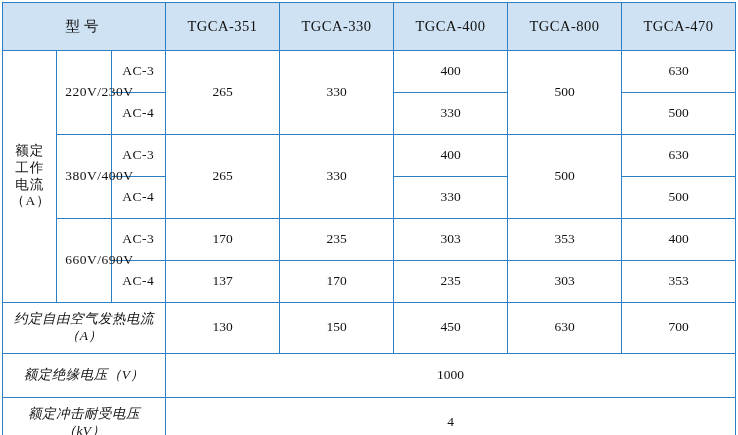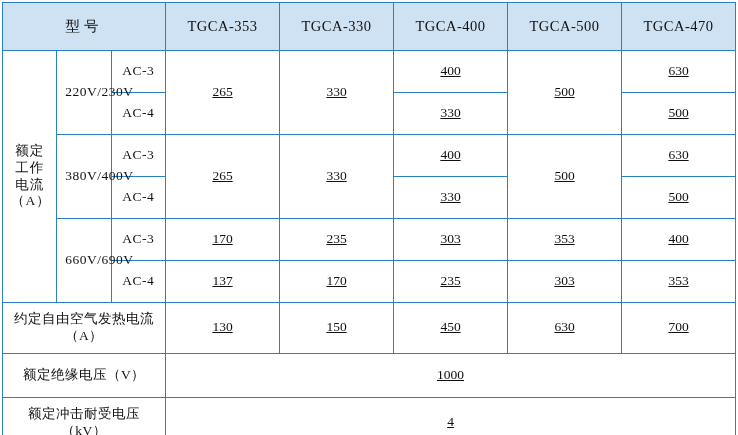--- a/index.html
+++ b/index.html
@@ -51,45 +51,45 @@
     letter-spacing: 0.5px;
   }
   td.acrow {
     letter-spacing: 0.5px;
     width: 82px;
     margin-left: 40px;
   }
   td.num {
     font-family: "Liberation Serif", "DejaVu Serif", serif;
     font-size: 13.5px;
-    text-decoration: underline;
   }
   td.wide-label {
     letter-spacing: 0.5px;
+    font-style: italic;
   }
   .h42 { height: 42px; }
   .h44 { height: 44px; }
   .col-label { width: 56px; }
   .col-volt { width: 108px; }
   .col-model { width: 97px; }
   
   .cut-row { height: 12px; }
 </style>
 </head>
 <body>
 
 <div id="sheet">
   <table class="spec">
     <thead>
       <tr>
         <th class="model-head" colspan="3">型号</th>
-        <th class="col-model">TGCA-353</th>
+        <th class="col-model">TGCA-351</th>
         <th class="col-model">TGCA-330</th>
         <th class="col-model">TGCA-400</th>
-        <th class="col-model">TGCA-500</th>
+        <th class="col-model">TGCA-800</th>
         <th class="col-model">TGCA-470</th>
       </tr>
     </thead>
     <tbody>
 
       <tr class="h42">
         <td class="rowlabel col-label" rowspan="6">
           <div>额定</div>
           <div>工作</div>
           <div>电流</div>

